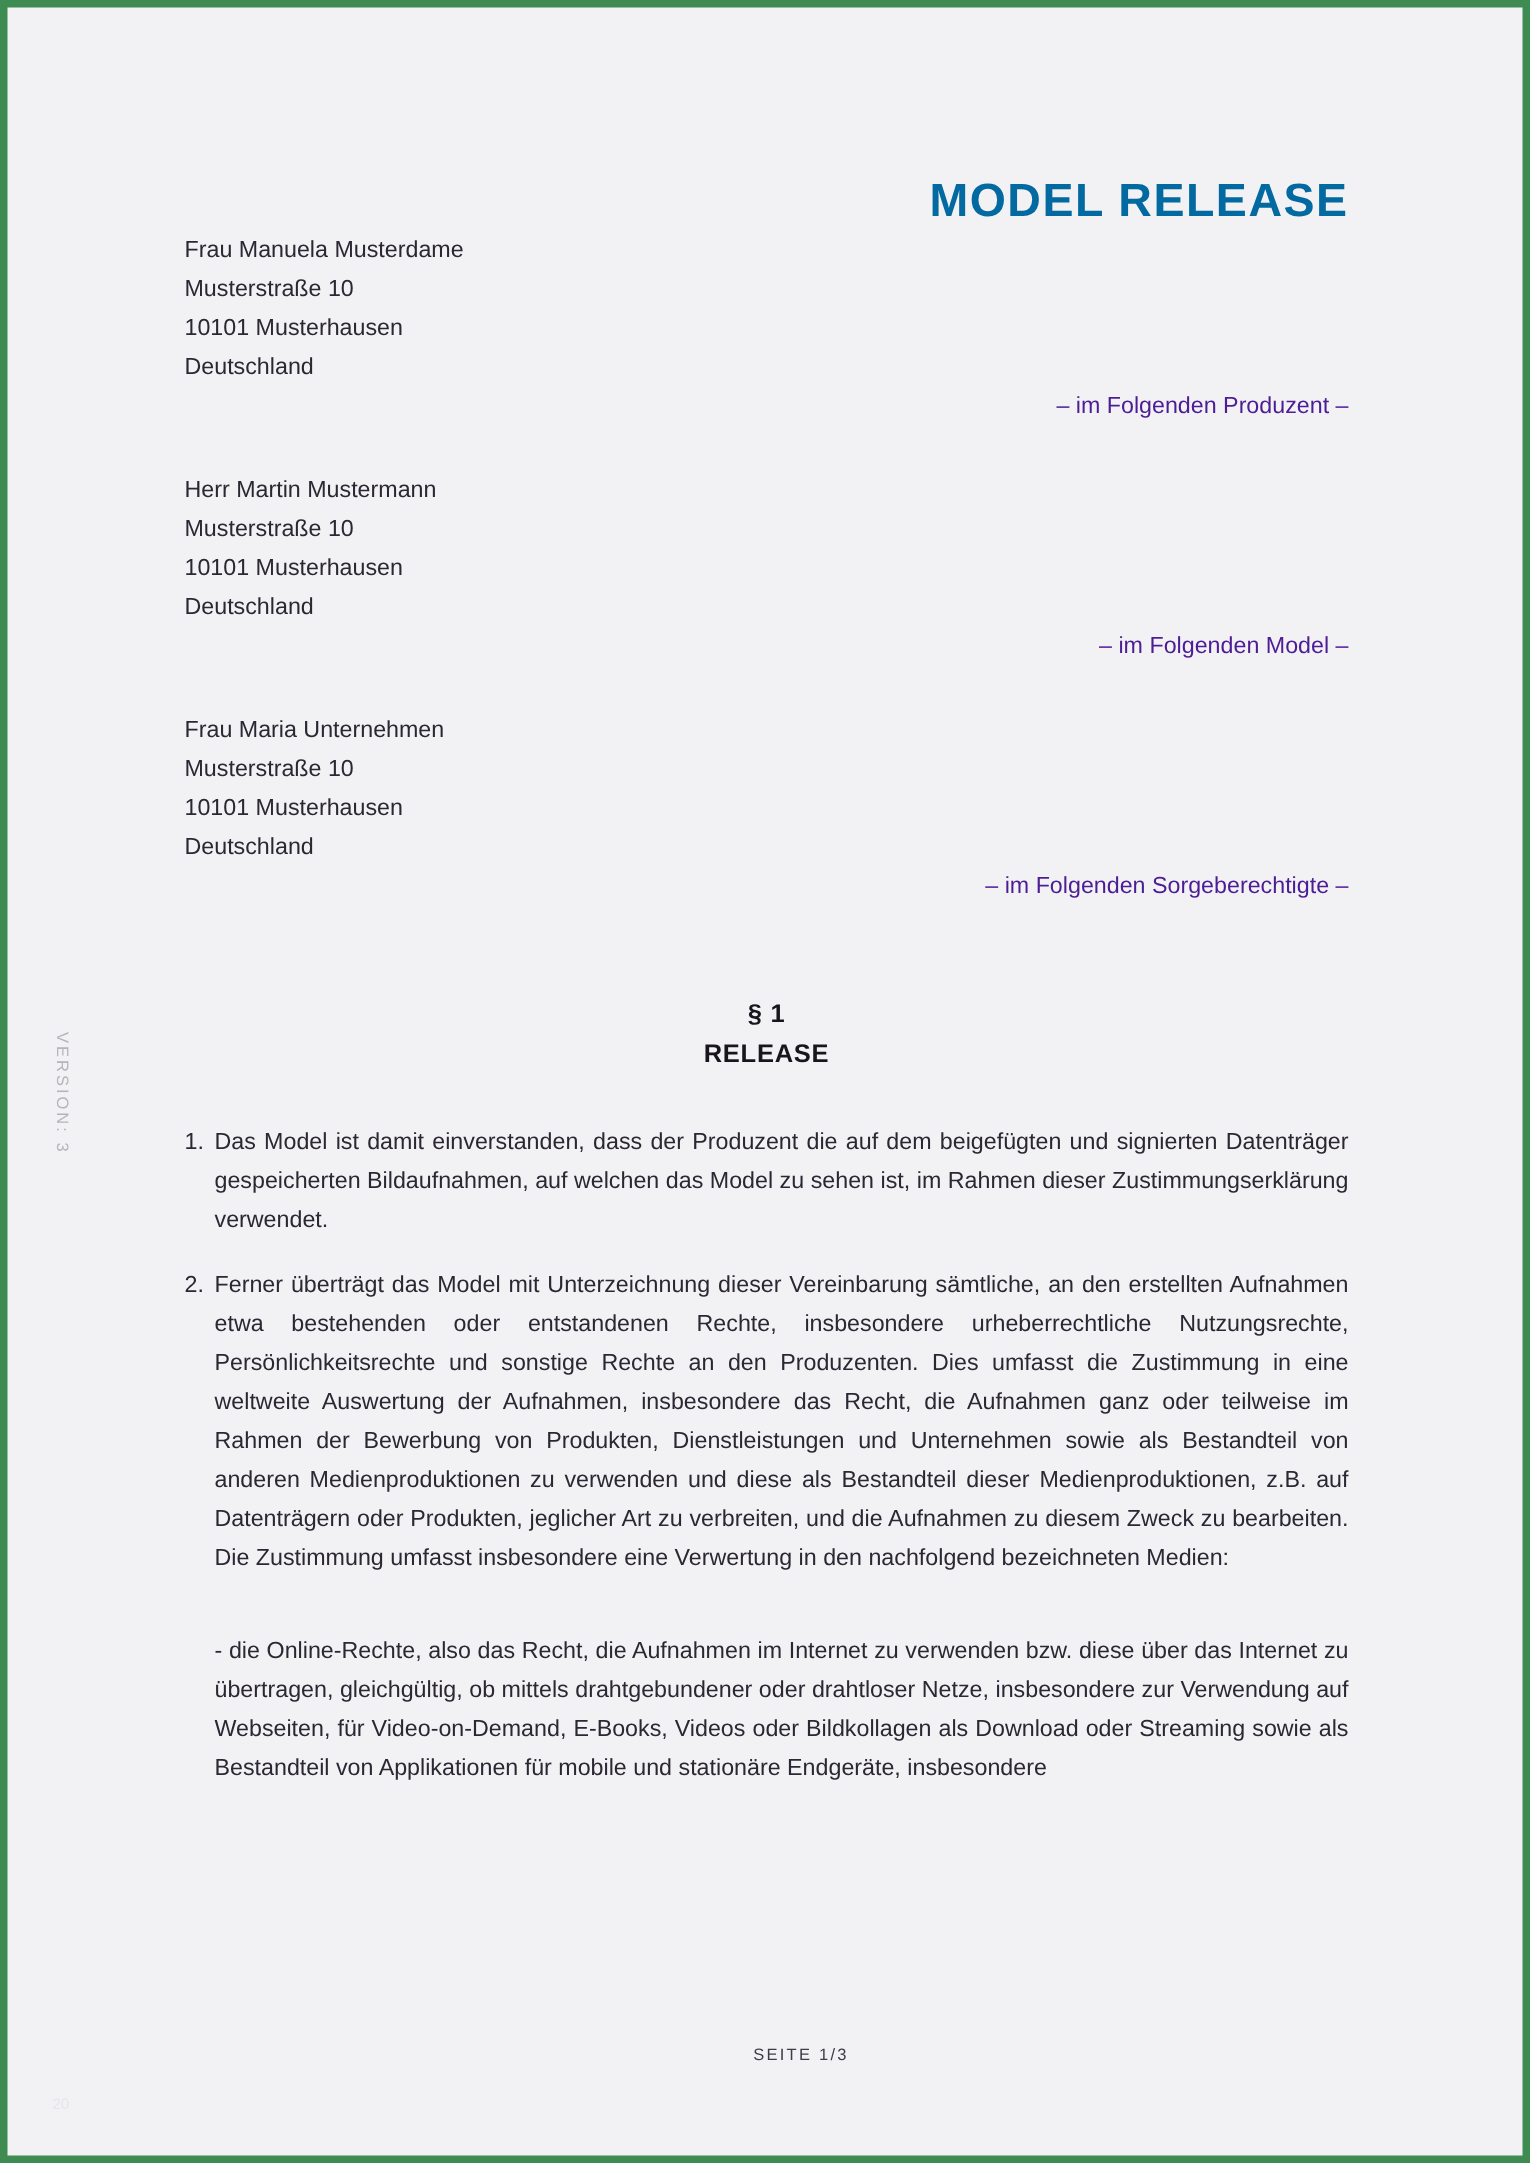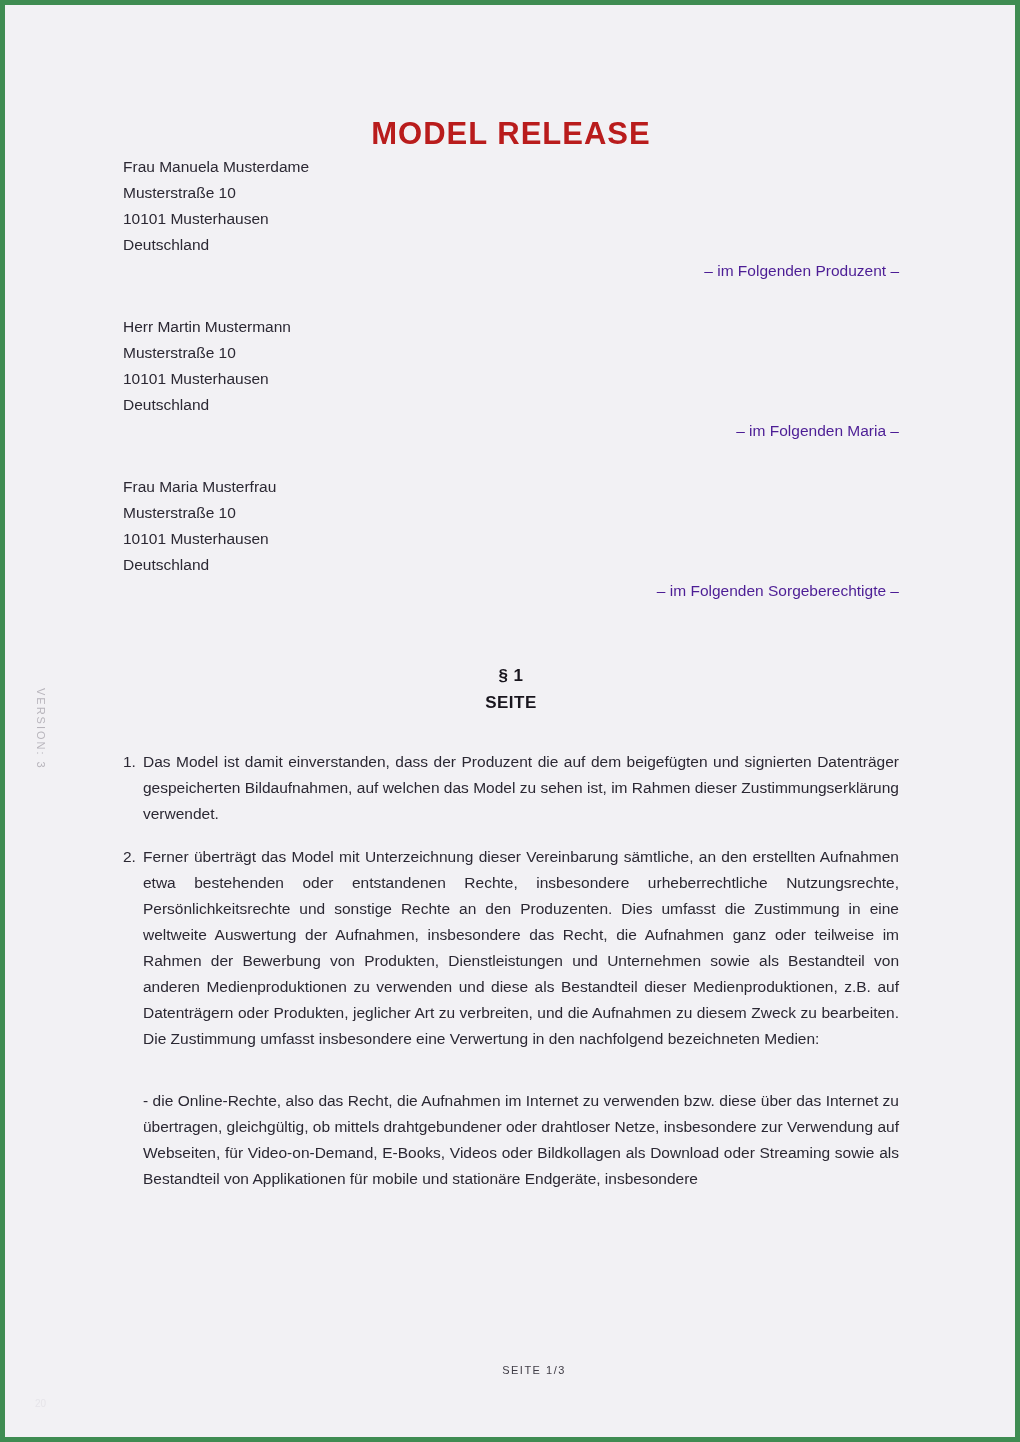--- a/index.html
+++ b/index.html
@@ -13,26 +13,26 @@
     width: 1020px;
     height: 1442px;
     background: #f2f1f4;
     border: 5px solid #3f8c52;
     color: #2b2833;
     overflow: hidden;
   }
   .content { padding: 109px 116px 0 118px; }
 
   .title {
-    text-align: center;
+    text-align: right;
     font-size: 31px;
     line-height: 40px;
     font-weight: bold;
     letter-spacing: 1px;
-    color: #b91c1c;
+    color: #0369a1;
   }
 
   .parties { }
   .party { margin-bottom: 30px; }
   .party:last-child { margin-bottom: 0; }
   .addr-line {
     font-size: 15.5px;
     line-height: 26px;
     color: #2b2833;
   }
@@ -126,36 +126,36 @@
         <div class="addr-line">10101 Musterhausen</div>
         <div class="addr-line">Deutschland</div>
         <div class="role">– im Folgenden Produzent –</div>
       </div>
 
       <div class="party">
         <div class="addr-line">Herr Martin Mustermann</div>
         <div class="addr-line">Musterstraße 10</div>
         <div class="addr-line">10101 Musterhausen</div>
         <div class="addr-line">Deutschland</div>
-        <div class="role">– im Folgenden Maria –</div>
+        <div class="role">– im Folgenden Model –</div>
       </div>
 
       <div class="party">
-        <div class="addr-line">Frau Maria Musterfrau</div>
+        <div class="addr-line">Frau Maria Unternehmen</div>
         <div class="addr-line">Musterstraße 10</div>
         <div class="addr-line">10101 Musterhausen</div>
         <div class="addr-line">Deutschland</div>
         <div class="role">– im Folgenden Sorgeberechtigte –</div>
       </div>
 
     </section>
 
     <div class="section-heading">
       <div>§ 1</div>
-      <div>SEITE</div>
+      <div>RELEASE</div>
     </div>
 
     <div class="clauses">
       <div class="clause">
         <span class="num">1.</span>
         <p class="clause-text">Das Model ist damit einverstanden, dass der Produzent die auf dem beigefügten und signierten Datenträger gespeicherten Bildaufnahmen, auf welchen das Model zu sehen ist, im Rahmen dieser Zustimmungserklärung verwendet.</p>
       </div>
       <div class="clause">
         <span class="num">2.</span>
         <p class="clause-text">Ferner überträgt das Model mit Unterzeichnung dieser Vereinbarung sämtliche, an den erstellten Aufnahmen etwa bestehenden oder entstandenen Rechte, insbesondere urheberrechtliche Nutzungsrechte, Persönlichkeitsrechte und sonstige Rechte an den Produzenten. Dies umfasst die Zustimmung in eine weltweite Auswertung der Aufnahmen, insbesondere das Recht, die Aufnahmen ganz oder teilweise im Rahmen der Bewerbung von Produkten, Dienstleistungen und Unternehmen sowie als Bestandteil von anderen Medienproduktionen zu verwenden und diese als Bestandteil dieser Medienproduktionen, z.B. auf Datenträgern oder Produkten, jeglicher Art zu verbreiten, und die Aufnahmen zu diesem Zweck zu bearbeiten. Die Zustimmung umfasst insbesondere eine Verwertung in den nachfolgend bezeichneten Medien:</p>

